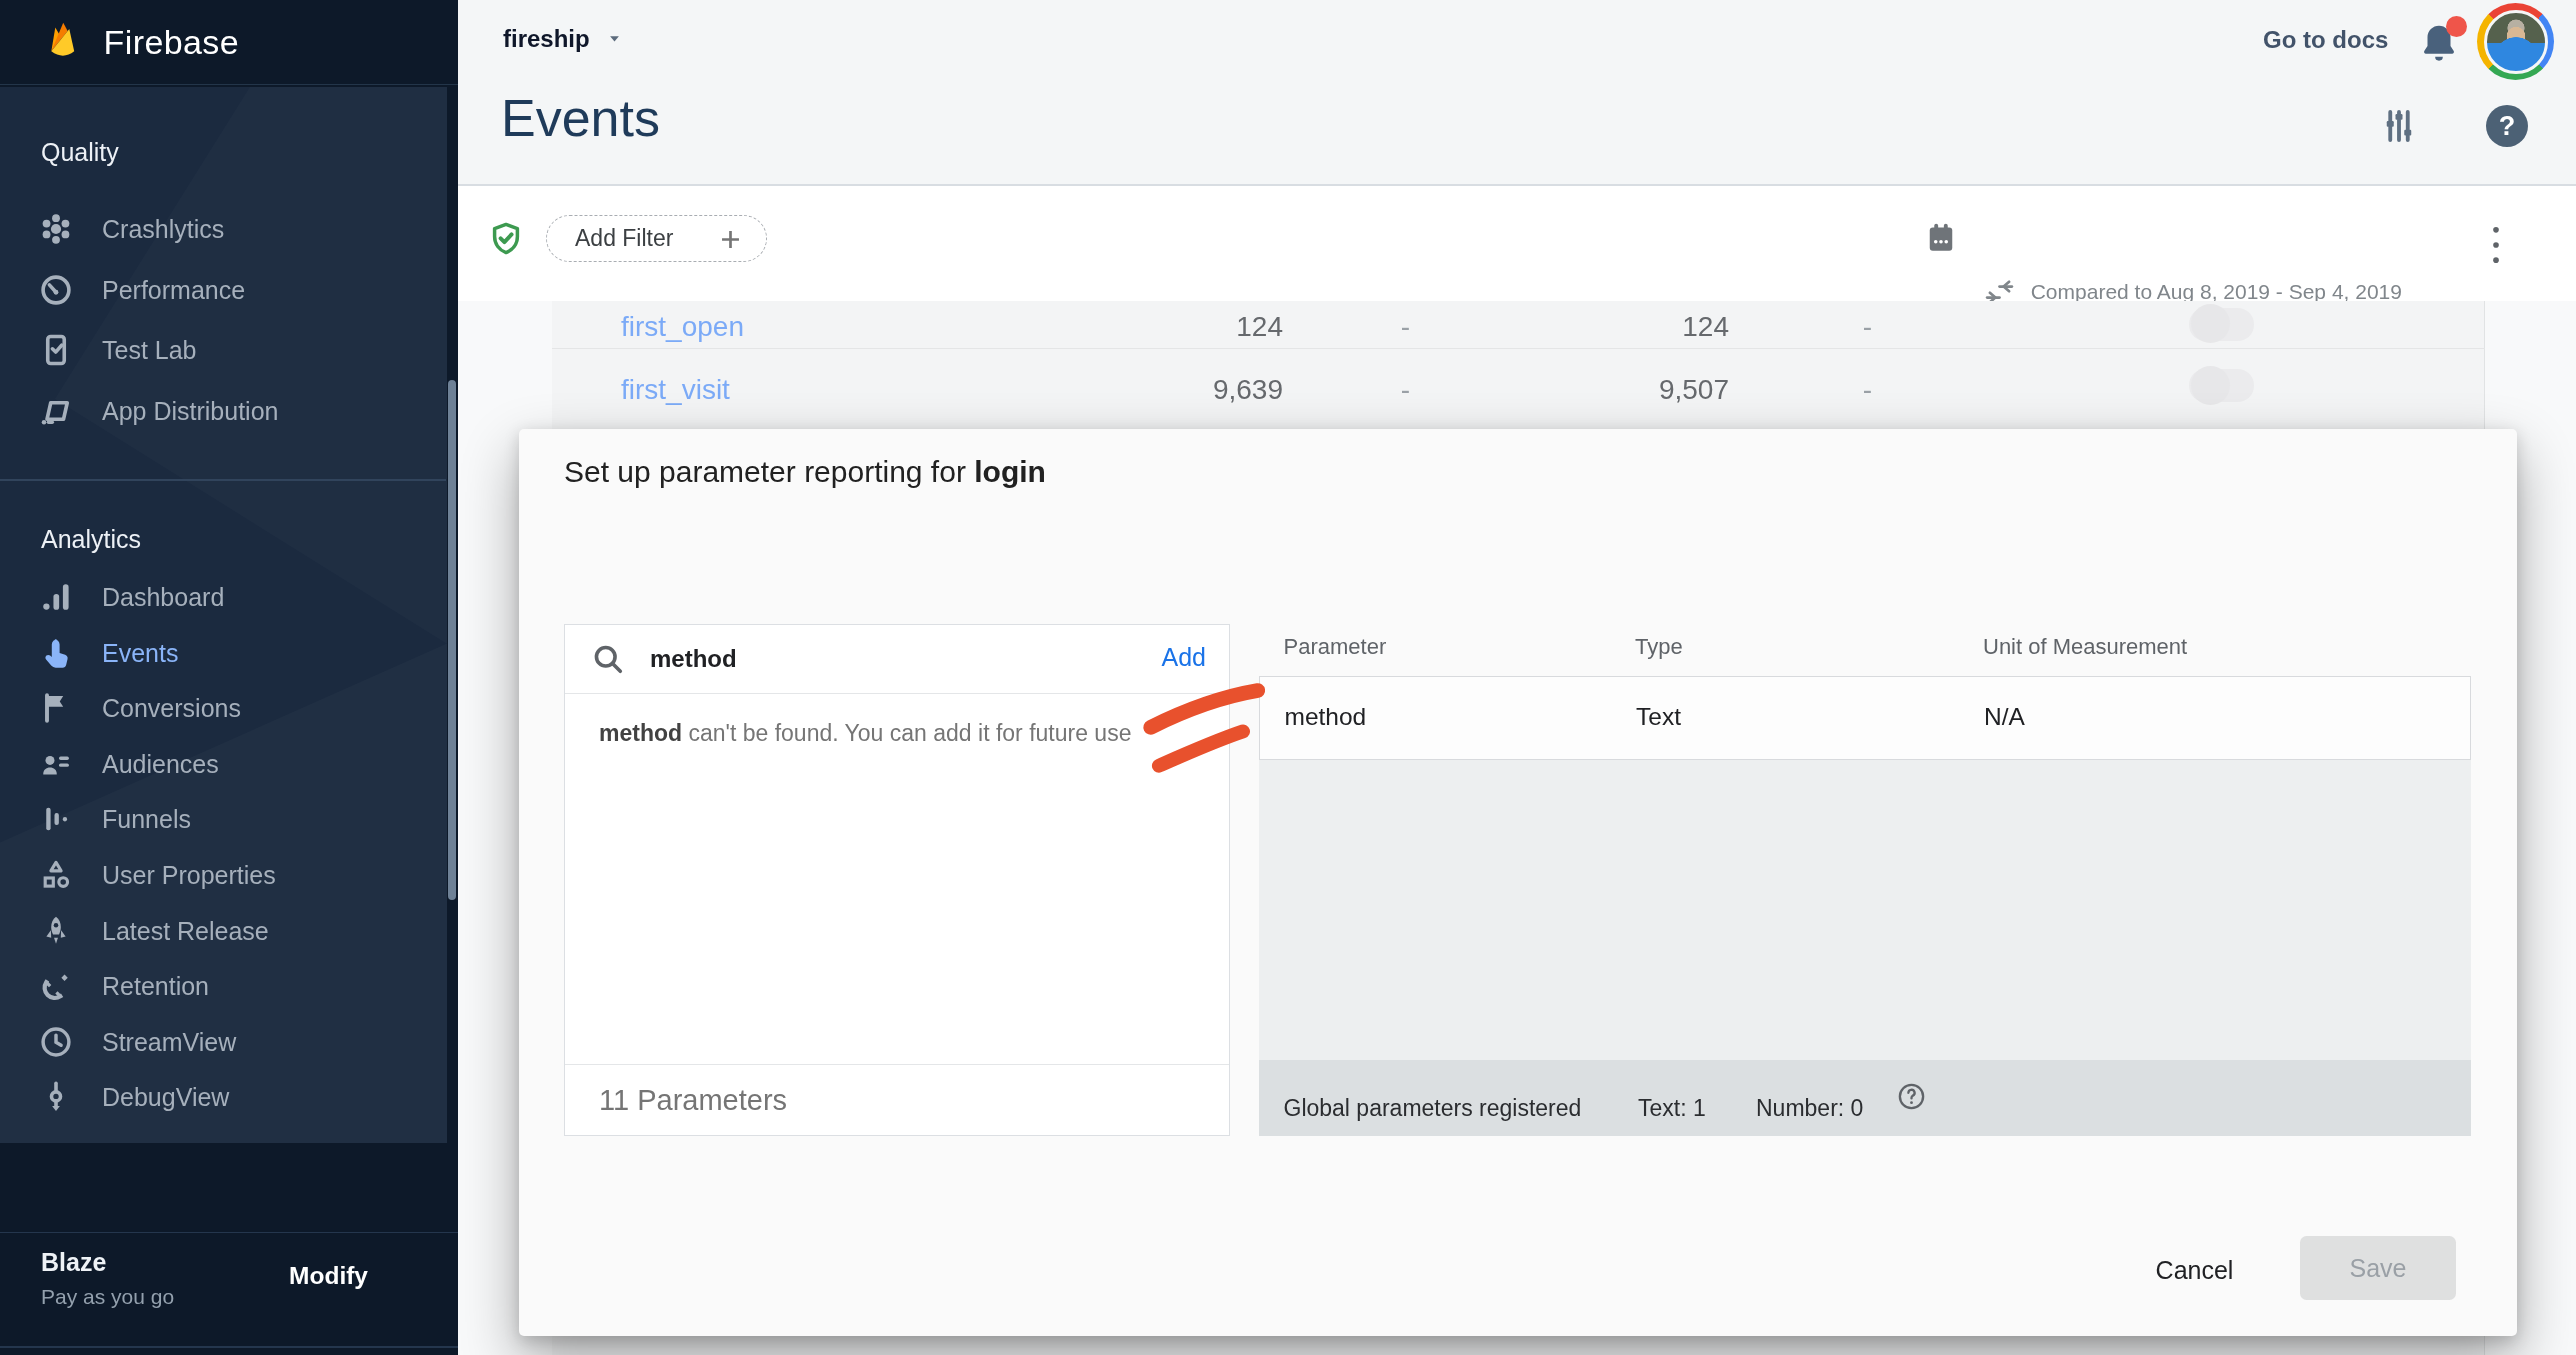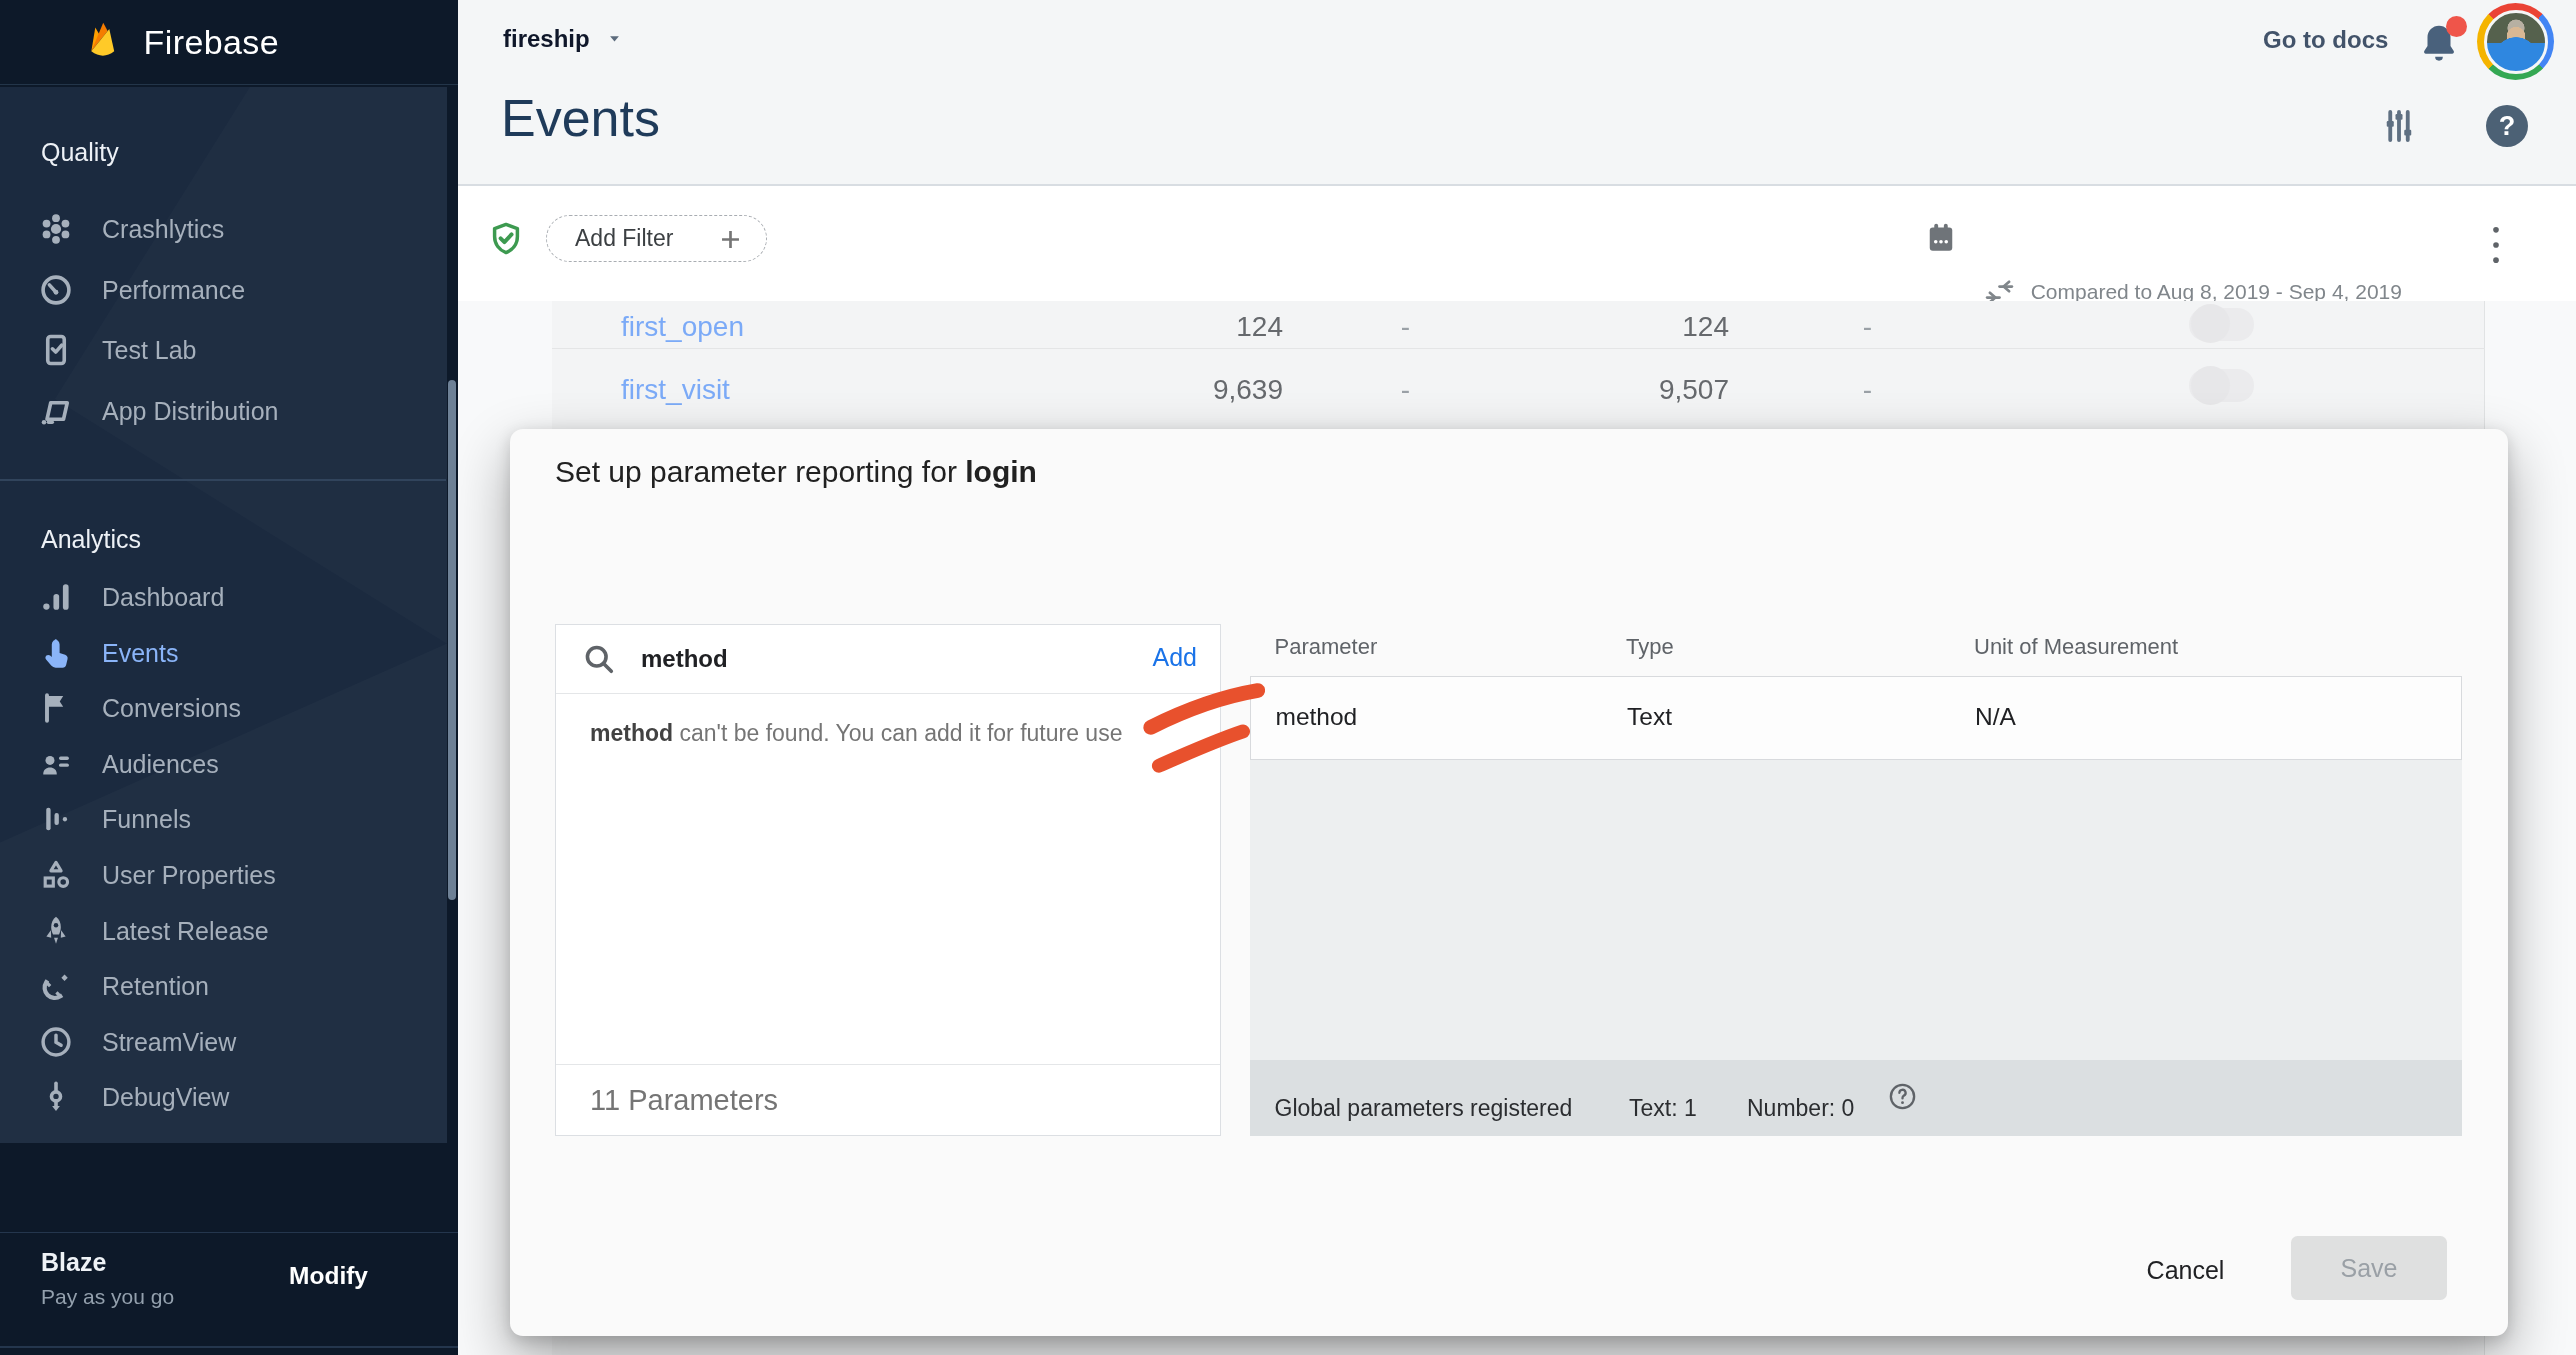--- a/index.html
+++ b/index.html
@@ -2,21 +2,21 @@
 <html style="font-size:13px"><head>
 <meta charset="utf-8">
 <style>
   * { margin:0; padding:0; box-sizing:border-box; }
   html,body { width:2576px; height:1355px; }
   body { font-family:"Liberation Sans","DejaVu Sans",sans-serif; background:#e9ebec; overflow:hidden; }
   .screen { position:relative; width:2576px; height:1355px; overflow:hidden; background:#f4f6f7; }
 
   
   .sidebar { position:absolute; left:0; top:0; width:458px; height:1355px; background:#0d1929; z-index:10; }
-  .sb-header { position:absolute; left:0; top:0; width:458px; height:85px; background:#0d1929; border-bottom:1.6px solid #233549; display:flex; align-items:center;padding-left:40px; }
+  .sb-header { position:absolute; left:0; top:0; width:458px; height:85px; background:#0d1929; border-bottom:1.6px solid #233549; display:flex; align-items:center; }
   .sb-brand-icon { margin-left:42px; width:42px; height:42px; }
   .sb-brand-text { margin-left:19.6px; color:#ffffff; font-size:34px; font-weight:400; letter-spacing:0.4px; }
   .sb-nav { position:absolute; left:0; top:87px; width:458px; height:1056px; background:#1b2a3f; overflow:hidden; }
   .sb-nav::before { content:""; position:absolute; left:-98px; top:670px; width:736px; height:736px; background:rgba(255,255,255,0.025); transform:rotate(-24deg); }
   .sb-nav::after { content:""; position:absolute; left:163px; top:-65px; width:572px; height:572px; background:rgba(255,255,255,0.018); transform:rotate(32deg); }
   .sb-gutter { position:absolute; right:0; top:0; width:11.4px; height:100%; background:#0d1929; z-index:3; }
   .sb-thumb { position:absolute; right:1.6px; top:293px; width:8.2px; height:520px; border-radius:4.1px; background:#6e8196; z-index:4; }
   .sb-section-label { position:absolute; left:41px; color:#edf1f6; font-size:25px; font-weight:500; z-index:2; }
   .sb-item { position:absolute; left:0; width:446px; height:56px; display:flex; align-items:center; cursor:pointer; z-index:2; color:#a6b0bc; }
   .sb-item .sb-icon { position:absolute; left:38px; width:36px; height:36px; display:flex; align-items:center; justify-content:center; }
@@ -77,21 +77,21 @@
   .ev-d1 { left:805px; width:53px; text-align:right; color:#9aa0a6; }
   .ev-v2 { left:936px; width:241px; text-align:right; color:#66696d; }
   .ev-d2 { left:1267px; width:53px; text-align:right; color:#9aa0a6; }
   .r1 .ev-cell { top:9.8px; }
   .r2 .ev-cell { top:23px; }
   .ev-toggle { position:absolute; left:1637px; width:65px; height:33px; border-radius:16.3px; background:#ebebed; }
   .ev-toggle::after { content:""; position:absolute; left:1.6px; top:-3.3px; width:39px; height:39px; border-radius:50%; background:#e7e7e9; }
   .r1 .ev-toggle { top:6.5px; } .r2 .ev-toggle { top:18px; }
 
   
-  .modal { position:absolute; left:52px; top:429px; width:1998px; height:907px; background:#fafafa; border-radius:13px;
+  .modal { position:absolute; left:61px; top:429px; width:1998px; height:907px; background:#fafafa; border-radius:5px;
     box-shadow:0 24.5px 57px rgba(0,0,0,0.32), 0 4.9px 16.3px rgba(0,0,0,0.16); z-index:40; }
   .modal-title { position:absolute; left:45px; top:26px; color:#212121; font-size:30px; font-weight:400; }
   .modal-title b { font-weight:700; }
   .modal-subtitle { position:absolute; left:45px; top:88px; color:#5f6368; font-size:24px; }
   .param-card { position:absolute; left:45px; top:195px; width:666px; height:512px; background:#ffffff; border:1.6px solid #dcdfe3; }
   .search-row { position:absolute; left:0; top:0; width:100%; height:69px; border-bottom:1.6px solid #e4e6e8; }
   .search-row .mag { position:absolute; left:24.5px; top:16.3px; width:36px; height:36px; }
   .param-search { position:absolute; left:85px; top:14.7px; width:425px; height:39px; border:none; outline:none; background:transparent; color:#202124; font-size:24px; font-weight:700; font-family:"Liberation Sans","DejaVu Sans",sans-serif; }
   .add-link { position:absolute; right:23px; top:18px; color:#1a73e8; font-size:25px; font-weight:500; cursor:pointer; }
   .not-found { position:absolute; left:34px; top:95px; font-size:23px; color:#757575; }

